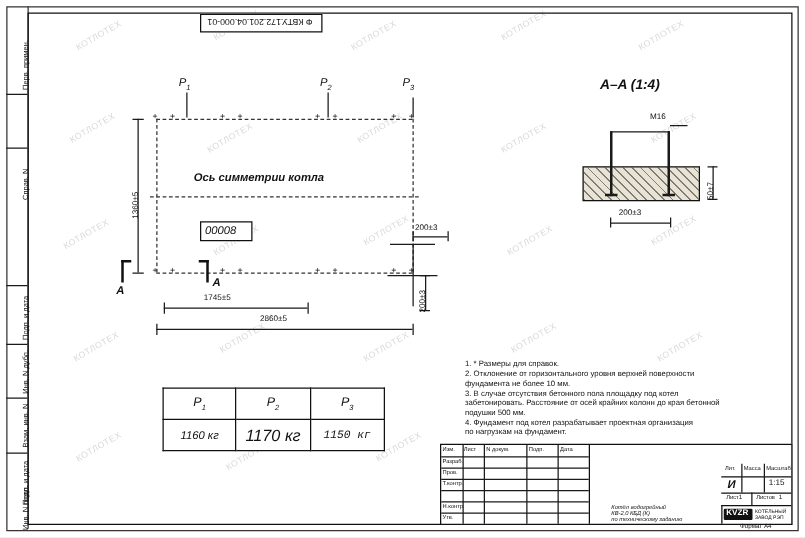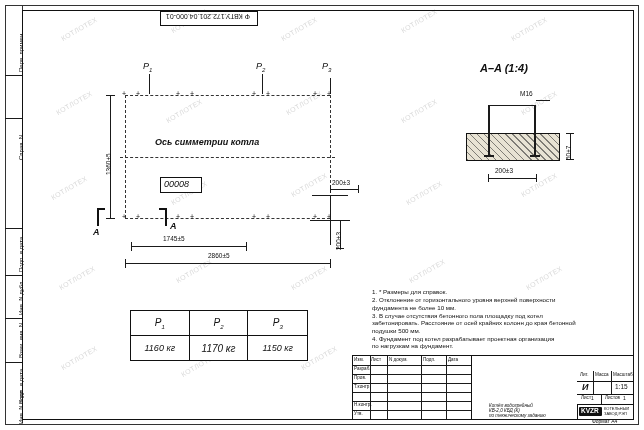--- a/index.html
+++ b/index.html
@@ -289,22 +289,22 @@
       </td>
       <td style="width:59px; height:22px; font-size:10px; font-style:italic;">
         <span>P</span><sub style="font-size:6px;">2</sub>
       </td>
       <td style="width:60px; height:22px; font-size:10px; font-style:italic;">
         <span>P</span><sub style="font-size:6px;">3</sub>
       </td>
     </tr>
     <tr>
       <td style="height:22px; font-size:9px; font-style:italic;">1160 кг</td>
-      <td style="height:22px; font-size:10px; font-style:italic;">1170 кг</td>
-      <td style="height:22px; font-size:9px; font-style:italic;">1150 кг</td>
+      <td style="height:22px; font-size:13px; font-style:italic;">1170 кг</td>
+      <td style="height:22px; font-size:9px; font-style:italic;font-family:Liberation Mono, monospace;">1150 кг</td>
     </tr>
   </tbody>
     </table>
 
   <div style="position:absolute; left:352px; top:355px; width:280px; height:63px; border:1.5px solid #111; background:#fff;">
 
     <div style="position:absolute; left:0; top:0; width:118px; height:63px; border-right:1px solid #111;">
 
       <div class="ln vl" style="left:17px;  top:0; height:63px;"></div>
       <div class="ln vl" style="left:34px;  top:0; height:63px;"></div>

